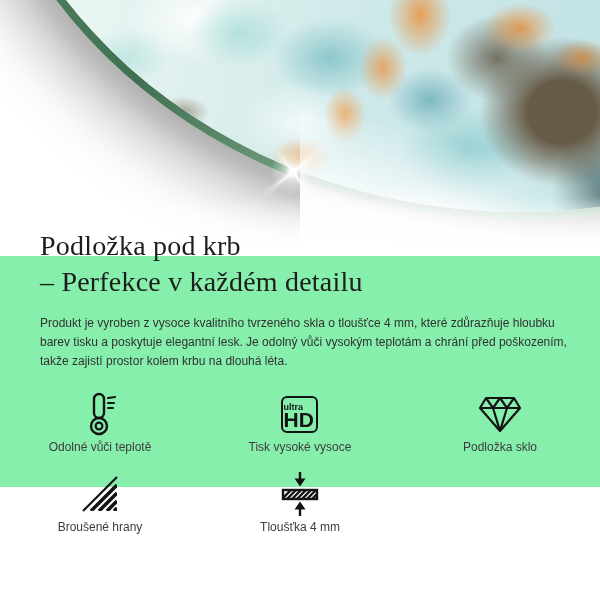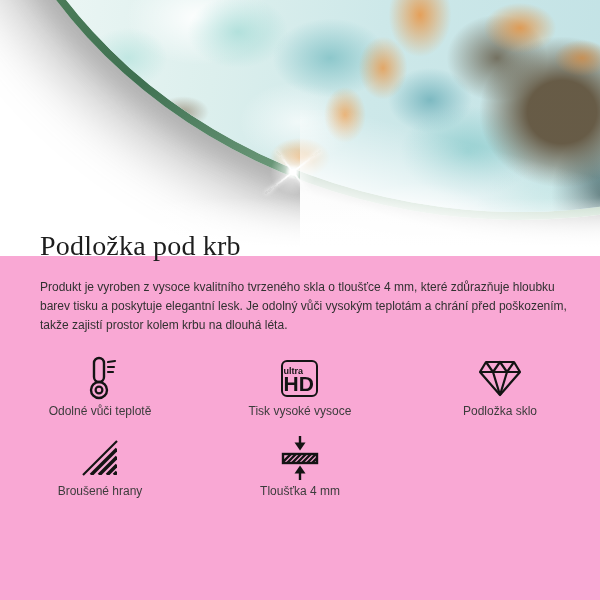--- a/index.html
+++ b/index.html
@@ -1,18 +1,18 @@
 <!DOCTYPE html>
 <html><head>
 <meta charset="utf-8">
 <style>
   html, body { margin:0; padding:0; }
   body { width:600px; height:600px; background:#ffffff; overflow:hidden;
          font-family:"Liberation Sans", sans-serif; }
-  .page { position:relative; width:600px; height:600px; background:#f9a8d4; }
+  .page { position:relative; width:600px; height:487px; background:#86efac; }
 
   
   .hero { position:absolute; left:0; top:0; width:600px; height:256px;
           overflow:hidden; background:#fff; }
   .glass-rim { position:absolute; left:-40px; top:-780px; width:1120px; height:1000px;
           border-radius:50%;
           background:linear-gradient(140deg,#e4eee5 0%,#9cc1a6 18%,#55855f 38%,#3f7051 52%,#88b394 70%,#cfe2d2 85%);
           box-shadow:-30px 28px 55px rgba(105,105,105,.40), -10px 12px 22px rgba(105,105,105,.22); }
   .glass-face { position:absolute; left:-32px; top:-772px; width:1104px; height:984px;
           border-radius:50%; overflow:hidden; background:#d8edec; }
@@ -87,20 +87,21 @@
       <div class="marble"></div>
     </div>
     <div class="sparkle"></div>
     <div class="fade-br"></div>
     <div class="fade-bottom"></div>
   </div>
 
   <div class="content">
     <h1 class="title">
       <span class="t-line">Podložka pod krb</span>
+      <span class="t-line">– Perfekce v každém detailu</span>
     </h1>
 
     <p class="desc">Produkt je vyroben z vysoce kvalitního tvrzeného skla o tloušťce 4 mm, které zdůrazňuje hloubku barev tisku a poskytuje elegantní lesk. Je odolný vůči vysokým teplotám a chrání před poškozením, takže zajistí prostor kolem krbu na dlouhá léta.</p>
 
     <div class="features">
 
       <div class="feature">
         <div class="icon-box">
           <svg width="40" height="48" viewBox="0 0 40 48">
             <rect class="ic" x="14" y="4" width="10" height="24" rx="5"></rect>

